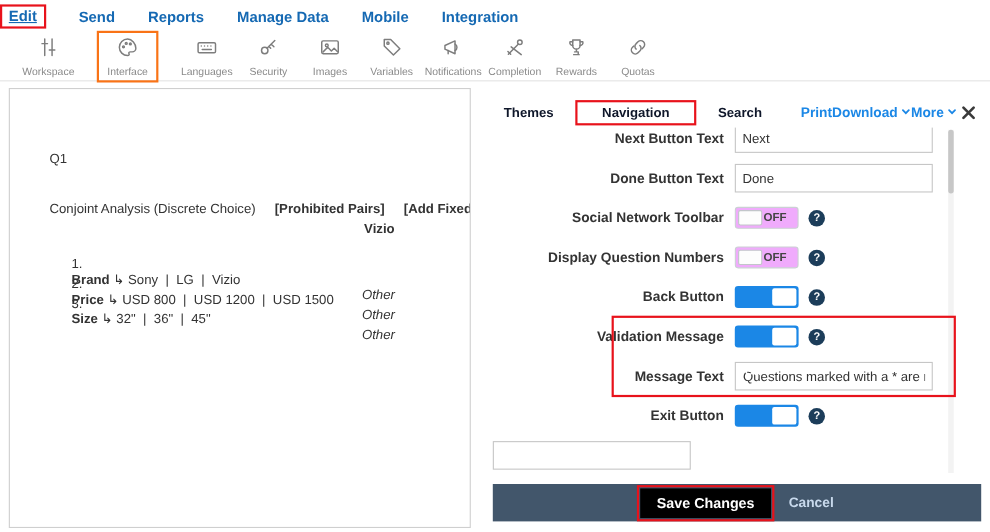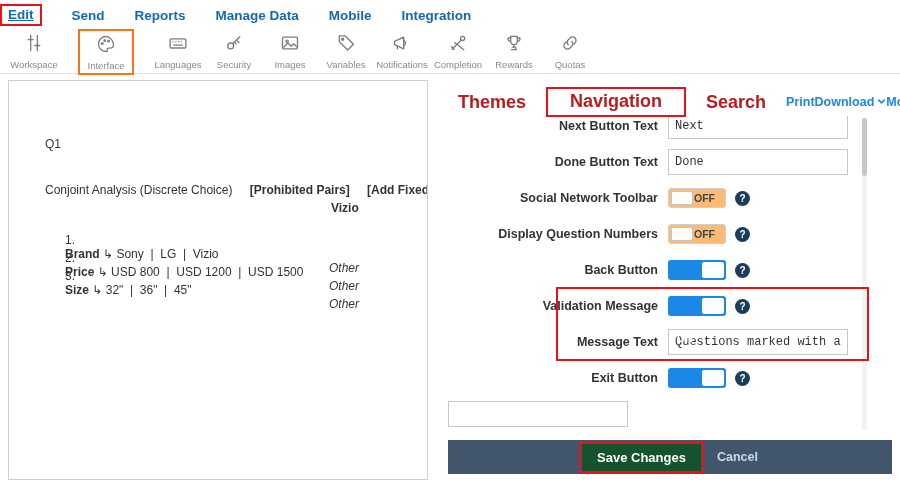--- a/index.html
+++ b/index.html
@@ -7,21 +7,21 @@
               font-family:"Liberation Sans", sans-serif; color:#333; }
 
   
   .topnav { position:absolute; top:0; left:0; right:0; height:30px;
             display:flex; align-items:center; gap:30px; }
   .nav-item { color:#1569b3; font-size:13.5px; font-weight:700; cursor:pointer; white-space:nowrap; }
   .nav-item.active { text-decoration:underline; border:2px solid #e8121b; padding:1px 6px 2px; }
 
   
   .toolbar { position:absolute; top:30px; left:0; right:0; height:44px;
-             border-bottom:1px solid #e3e3e3; display:flex; align-items:center; padding-left:6px; }
+             border-bottom:1px solid #e3e3e3; display:flex; align-items:center; padding-left:16px; }
   .tb-item { width:56px; display:flex; flex-direction:column; align-items:center; gap:2px; cursor:pointer; }
   .tb-item svg { width:20px; height:20px; fill:none; stroke:#7d7d7d; stroke-width:1.6;
                  stroke-linecap:round; stroke-linejoin:round; }
   .tb-label { font-size:9.5px; color:#8a8a8a; white-space:nowrap; }
   .tb-item.boxed { border:2px solid #f97316; padding:3px 0 2px; margin:0 16px;text-align:center; }
 
   
   .preview { position:absolute; left:8px; top:80px; width:420px; height:400px;
              border:1px solid #cfcfcf; font-size:12px; overflow:hidden; background:#fff; }
   .q-code   { position:absolute; left:36px; top:56px; }
@@ -30,63 +30,63 @@
   .type-hd  { position:absolute; left:322px; top:120px; font-weight:700; }
   .crows    { position:absolute; left:36px; top:138px; width:384px; }
   .crow     { height:18px; position:relative; white-space:pre; }
   .crow .cname { font-weight:700; }
   .crow .ctype { position:absolute; left:284px; font-style:italic; }
 
   
   .panel { position:absolute; left:448px; top:88px; width:445px; height:392px; }
   .tabs  { display:flex; align-items:center; height:28px; gap:20px; padding:0 6px 0 10px;
            background:#fff; position:relative; z-index:2; }
-  .tab   { color:#b91c1c; font-size:18px; font-weight:700; cursor:pointer; white-space:nowrap; }
+  .tab   { color:#0f172a; font-size:12px; font-weight:700; cursor:pointer; white-space:nowrap; }
   .tab.boxed { border:2px solid #e8121b; padding:2px 22px 3px; }
   .tab-actions { margin-left:auto; display:flex; align-items:center; gap:0; }
   .act   { color:#1b87e6; font-size:12.5px; font-weight:700; cursor:pointer;
            display:inline-flex; align-items:center; gap:3px; white-space:nowrap; }
   .act svg { width:9px; height:9px; fill:none; stroke:#1b87e6; stroke-width:1.8; stroke-linecap:round; }
   .close-x { cursor:pointer; display:inline-flex; margin-left:4px; }
   .close-x svg { width:13px; height:13px; stroke:#3a3a3a; stroke-width:2.6; stroke-linecap:round; }
 
   .form { margin-top:-8px; position:relative; z-index:1; }
   .frow { display:flex; align-items:center; height:36px; }
   .flabel { width:220px; flex:none; text-align:right; font-weight:700;
             font-size:12.5px; color:#333; padding-right:10px; white-space:nowrap; }
   .fctrl { display:flex; align-items:center; gap:9px; }
   input.txt { width:180px; height:26px; border:1px solid #c6c6c6; font-size:12px;
-              padding:0 6px; color:#333; font-family:Liberation Mono, monospace; background:#fff; }
+              padding:0 6px; color:#333; font-family:Liberation Sans, sans-serif; background:#fff; }
 
   .toggle { width:58px; height:20px; border-radius:3px; position:relative;
             font-size:10.5px; font-weight:700; cursor:pointer; flex:none; }
   .toggle.on  { background:#1b87e6; }
   .toggle.on  .tstate { position:absolute; left:9px; top:4px; color:#fff;margin-top:32px; }
   .toggle.on  .knob { position:absolute; right:2px; top:2px; width:22px; height:16px;
                       background:#fff; border-radius:2px; }
-  .toggle.off { background:#fdba74; border:1px solid #cbd0d4; }
+  .toggle.off { background:#f0abfc; border:1px solid #cbd0d4; }
   .toggle.off .tstate { position:absolute; right:10px; top:3px; color:#444; }
   .toggle.off .knob { position:absolute; left:2px; top:2px; width:22px; height:14px;
                       background:#fdfdfd; border:1px solid #c2c6ca; border-radius:2px; }
 
   .help { width:15px; height:15px; border-radius:50%; background:#1c3d5a; color:#fff;
           font-size:10px; font-weight:700; display:flex; align-items:center;
           justify-content:center; cursor:pointer; flex:none; }
 
   .vgroup { position:relative; }
   .annot-box { position:absolute; left:108px; right:24px; top:-1px; bottom:-1px;
                border:2px solid #e8121b; pointer-events:none; }
 
   .scrollbar { position:absolute; right:33px; top:118px; width:5px; height:312px; background:#f3f3f3; }
   .scroll-thumb { width:5px; height:58px; background:#c7c7c7; border-radius:3px; }
 
   
   .footer { position:absolute; left:448px; top:440px; width:444px; height:34px;
             background:#42566b; display:flex; align-items:center; justify-content:center; gap:16px; }
-  .save-btn { background:#14532d; color:#fff; font-weight:700; font-size:13px; border:none;
+  .save-btn { background:#000000; color:#fff; font-weight:700; font-size:13px; border:none;
               padding:6px 15px; cursor:pointer; outline:2px solid #e8121b; outline-offset:1px;
               font-family:inherit; }
   .cancel { color:#c8d9ec; font-size:12.5px; font-weight:700; cursor:pointer; }
 </style>
 </head>
 <body>
 
 <div class="topnav">
   <span class="nav-item active">Edit</span>
   <span class="nav-item">Send</span>

